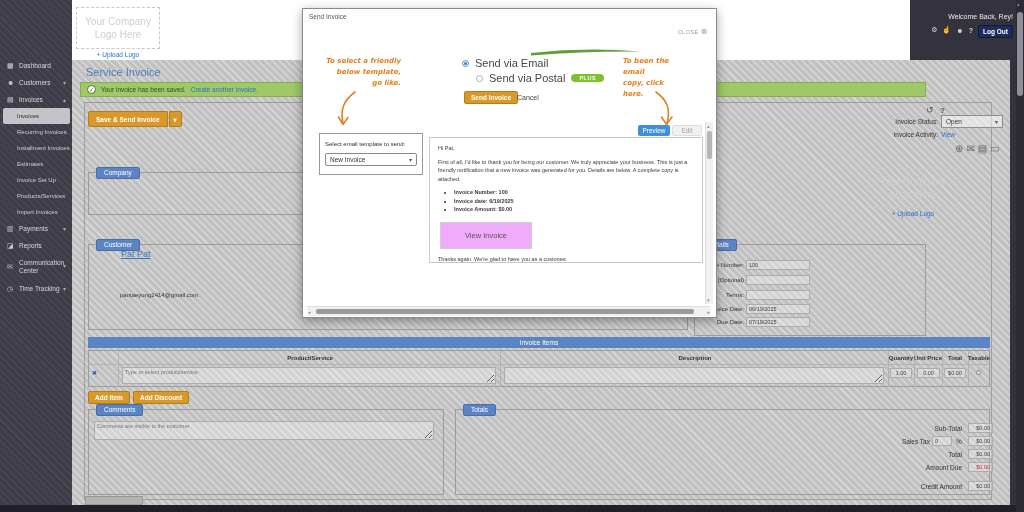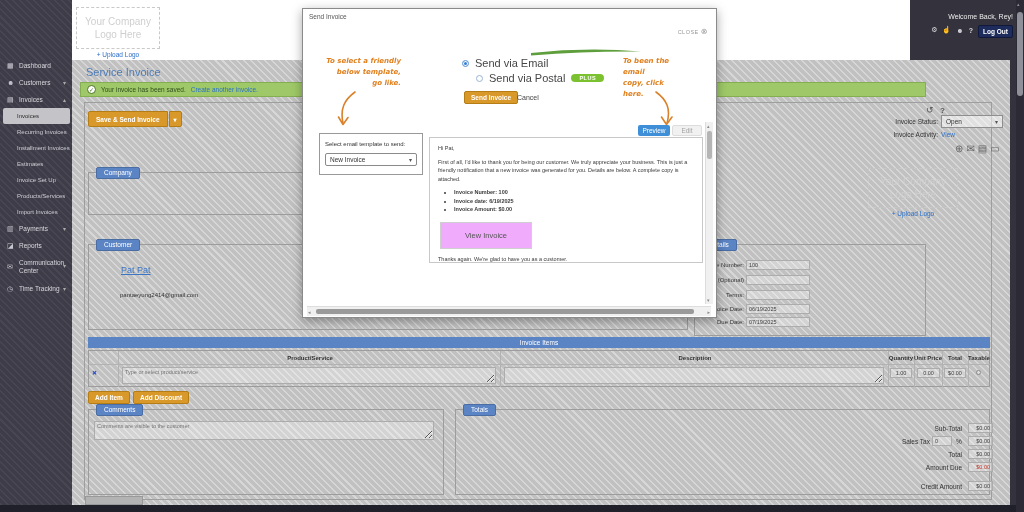--- a/index.html
+++ b/index.html
@@ -182,21 +182,21 @@
   <span>Your Company</span>
   <span>Logo Here</span>
 </div>
 <div class="abs blue-link" style="left:868px; top:210px; width:90px; text-align:center;">+ Upload Logo</div>
 
 <div class="fieldset" style="left:88px; top:172px; width:600px; height:43px;"></div>
 <div class="tab-label" style="left:96px; top:167px;">Company</div>
 
 <div class="fieldset" style="left:88px; top:244px; width:600px; height:86px;"></div>
 <div class="tab-label" style="left:96px; top:239px;">Customer</div>
-<div class="abs" style="left:121px; top:265px; font-size:9px; color:#3b75c4; text-decoration:underline;">Pat Pat</div>
+<div class="abs" style="left:121px; top:249px; font-size:9px; color:#3b75c4; text-decoration:underline;">Pat Pat</div>
 <div class="abs" style="left:120px; top:292px; font-size:6px; color:#333;">pantaeyung2414@gmail.com</div>
 
 <div class="fieldset" style="left:694px; top:244px; width:232px; height:92px;"></div>
 <div class="tab-label" style="left:701px; top:239px;">Details</div>
 <div class="abs lbl" style="left:644px; top:262px; width:100px;">Invoice Number:</div>
 <div class="inp" style="left:746px; top:260px; width:64px; height:10px;">100</div>
 <div class="abs lbl" style="left:644px; top:277px; width:100px;">PO Number: (Optional)</div>
 <div class="inp" style="left:746px; top:275px; width:64px; height:10px;"></div>
 <div class="abs lbl" style="left:644px; top:292px; width:100px;">Terms:</div>
 <div class="inp" style="left:746px; top:290px; width:64px; height:10px;"></div>

